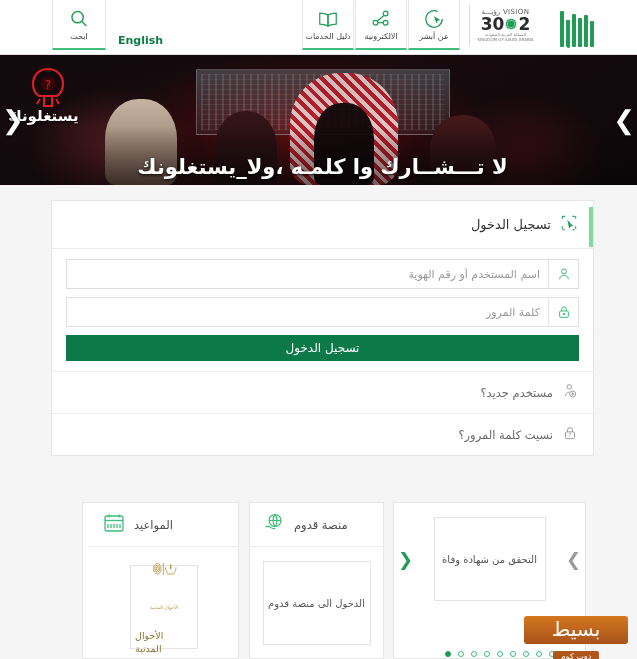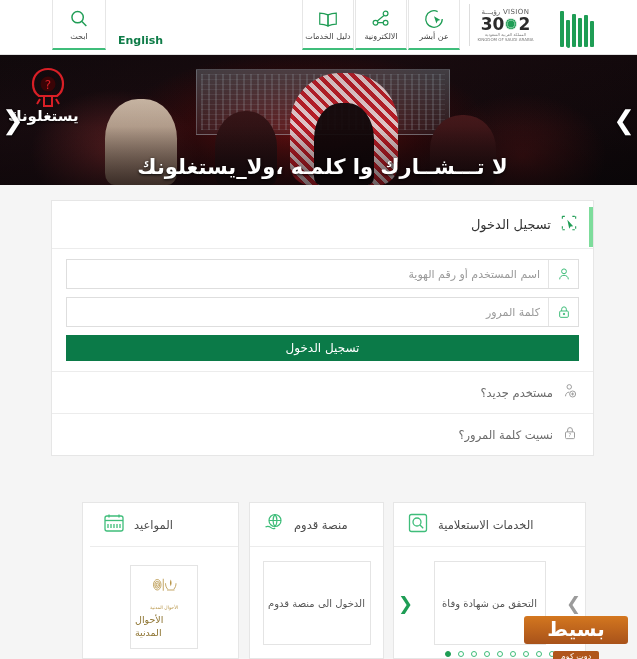--- a/index.html
+++ b/index.html
@@ -196,21 +196,21 @@
   }
   .svc-head .t { font-size: 11.5px; color:#4b4b4b; }
   .svc-body { position:relative; height: 112px; padding: 8px 0; display:flex; align-items:center; justify-content:center; }
   .tile {
     width: 100px; height: 84px; border: 1px solid #e4e4e4; background:#fff;
     display:flex; flex-direction:column; align-items:center; justify-content:center;
     font-size: 10px; color:#555; text-align:left; cursor:pointer; padding: 4px;
   }
   #svc-info .tile { width: 112px; }
   #svc-qudu .tile { width: 108px; }
-  #svc-appt .tile { width: 68px; gap: 4px; margin-top: 7px; }
+  #svc-appt .tile { width: 68px; gap: 20px; margin-top: 7px; }
   .emblem { width: 30px; height: 26px; display:block; }
   .emblem-label { font-size: 4.6px; color:#b79446; margin-top:1px; }
   .appt-txt { font-size: 9.5px; color:#8d7330; line-height:1.3; }
   .c-arrow {
     position:absolute; top: 50%; transform: translateY(-50%);
     font-size: 18px; color:#1f9d55; cursor:pointer; font-weight: 400;
   }
   .c-arrow.left  { left: 4px; }
   .c-arrow.right { right: 4px; color:#9b9b9b; }
   .dots-row {
@@ -219,21 +219,21 @@
   .dots-row span {
     width: 6px; height: 6px; border-radius: 50%;
     border: 1px solid #3fbd7a; background: transparent; cursor:pointer;
   }
   .dots-row span.on { background: #1f9d55; border-color:#1f9d55; }
 
   
   .watermark { position:absolute; left: 524px; top: 616px; width: 104px; text-align:center; }
   .wm-main {
     background: linear-gradient(180deg,#d4771f,#a8521a);
-    color:#fff; font-size: 20px; font-weight: bold; line-height: 1;
+    color:#fff; font-size: 20px; font-weight: normal; line-height: 1;
     padding: 3px 6px 5px 6px; border-radius: 3px; letter-spacing:-.5px;
   }
   .wm-sub {
     display:inline-block; margin-top: -2px; background:#b0561b; color:#fff;
     font-size: 8px; padding: 1px 8px; border-radius: 2px;
   }
 </style>
 </head>
 <body>
 
@@ -389,30 +389,20 @@
         <text x="12" y="17.5" font-size="7" fill="#9a9a9a" stroke="none" text-anchor="middle" font-family="DejaVu Sans">?</text>
       </svg>
     </span>
     <span class="t">نسيت كلمة المرور؟</span>
   </div>
 </div>
 
 <div class="cards">
 
   <div class="svc" id="svc-info">
-    <div class="svc-head">
-      <span class="t">الخدمات الاستعلامية</span>
-      <span>
-        <svg width="24" height="24" viewBox="0 0 24 24" fill="none" stroke="#3fbd7a" stroke-width="1.3">
-          <rect x="3.5" y="3.5" width="17" height="17" rx="2"></rect>
-          <circle cx="11" cy="11" r="4"></circle>
-            <path d="M14 14l3.2 3.2"></path>
-        </svg>
-      </span>
-    </div>
     <div class="svc-body">
       <div class="c-arrow left">❮</div>
       <div class="tile">
         <span>التحقق من شهادة وفاة</span>
       </div>
       <div class="c-arrow right">❯</div>
     </div>
   </div>
 
   <div class="svc" id="svc-qudu">

